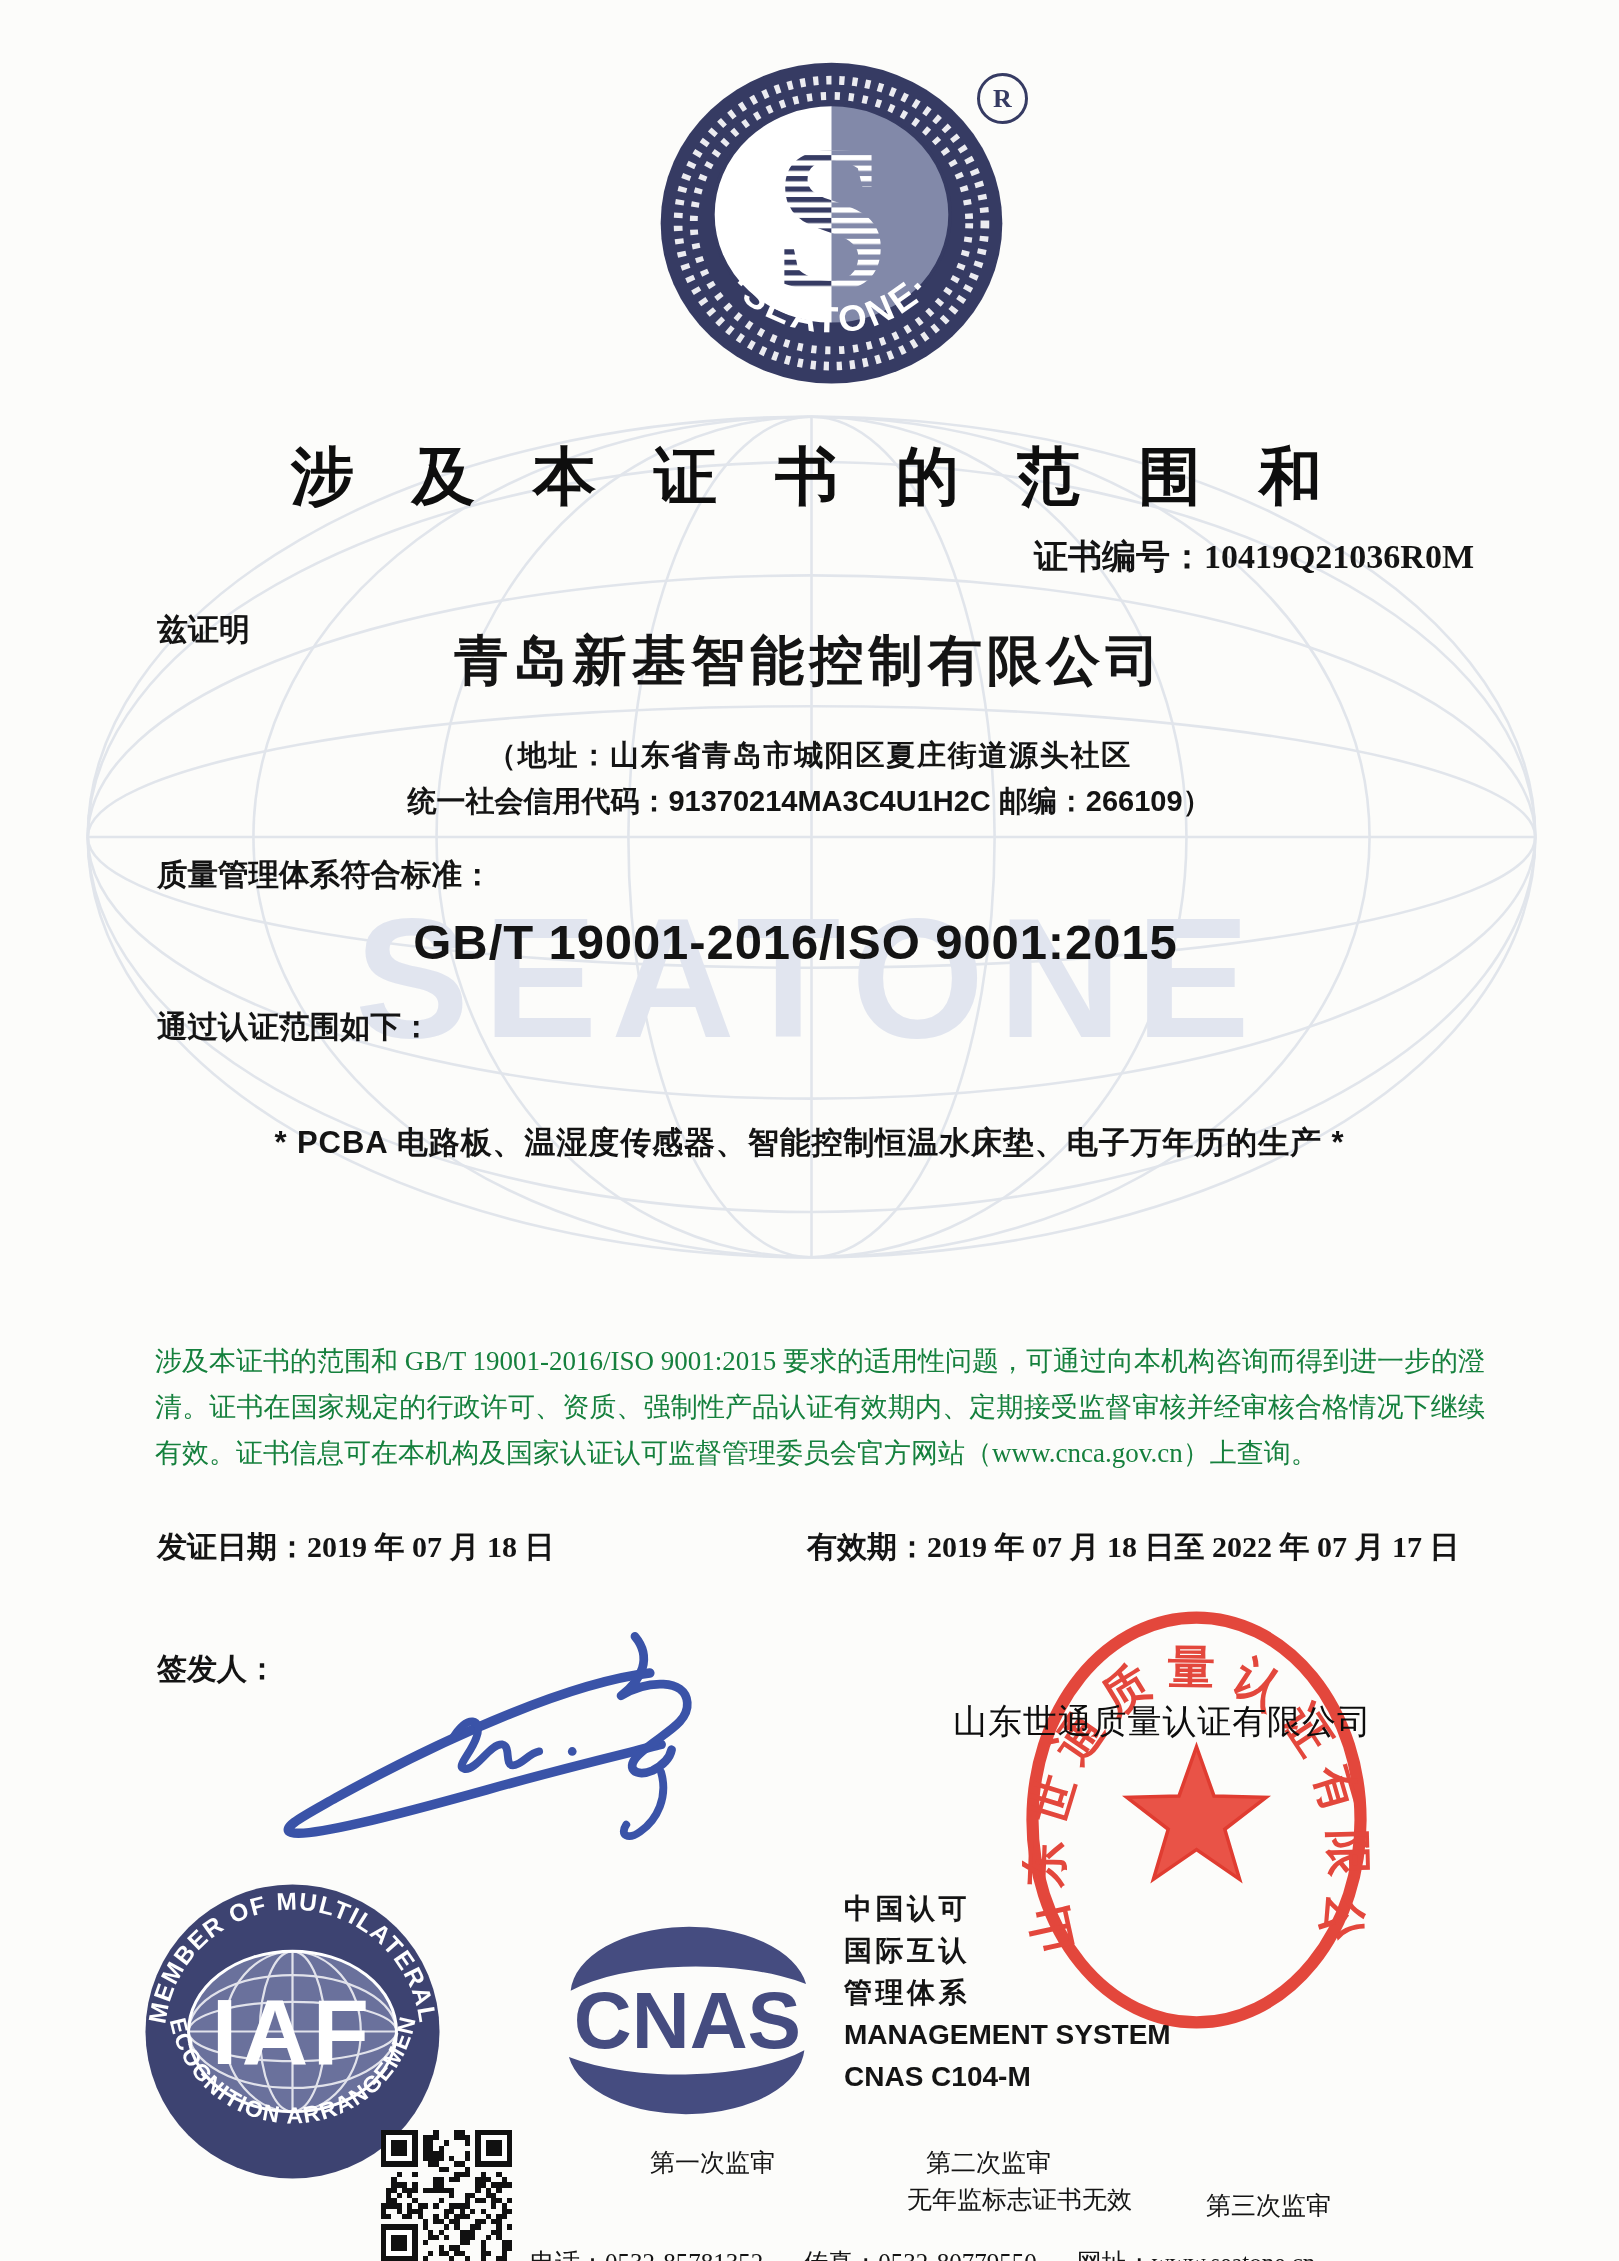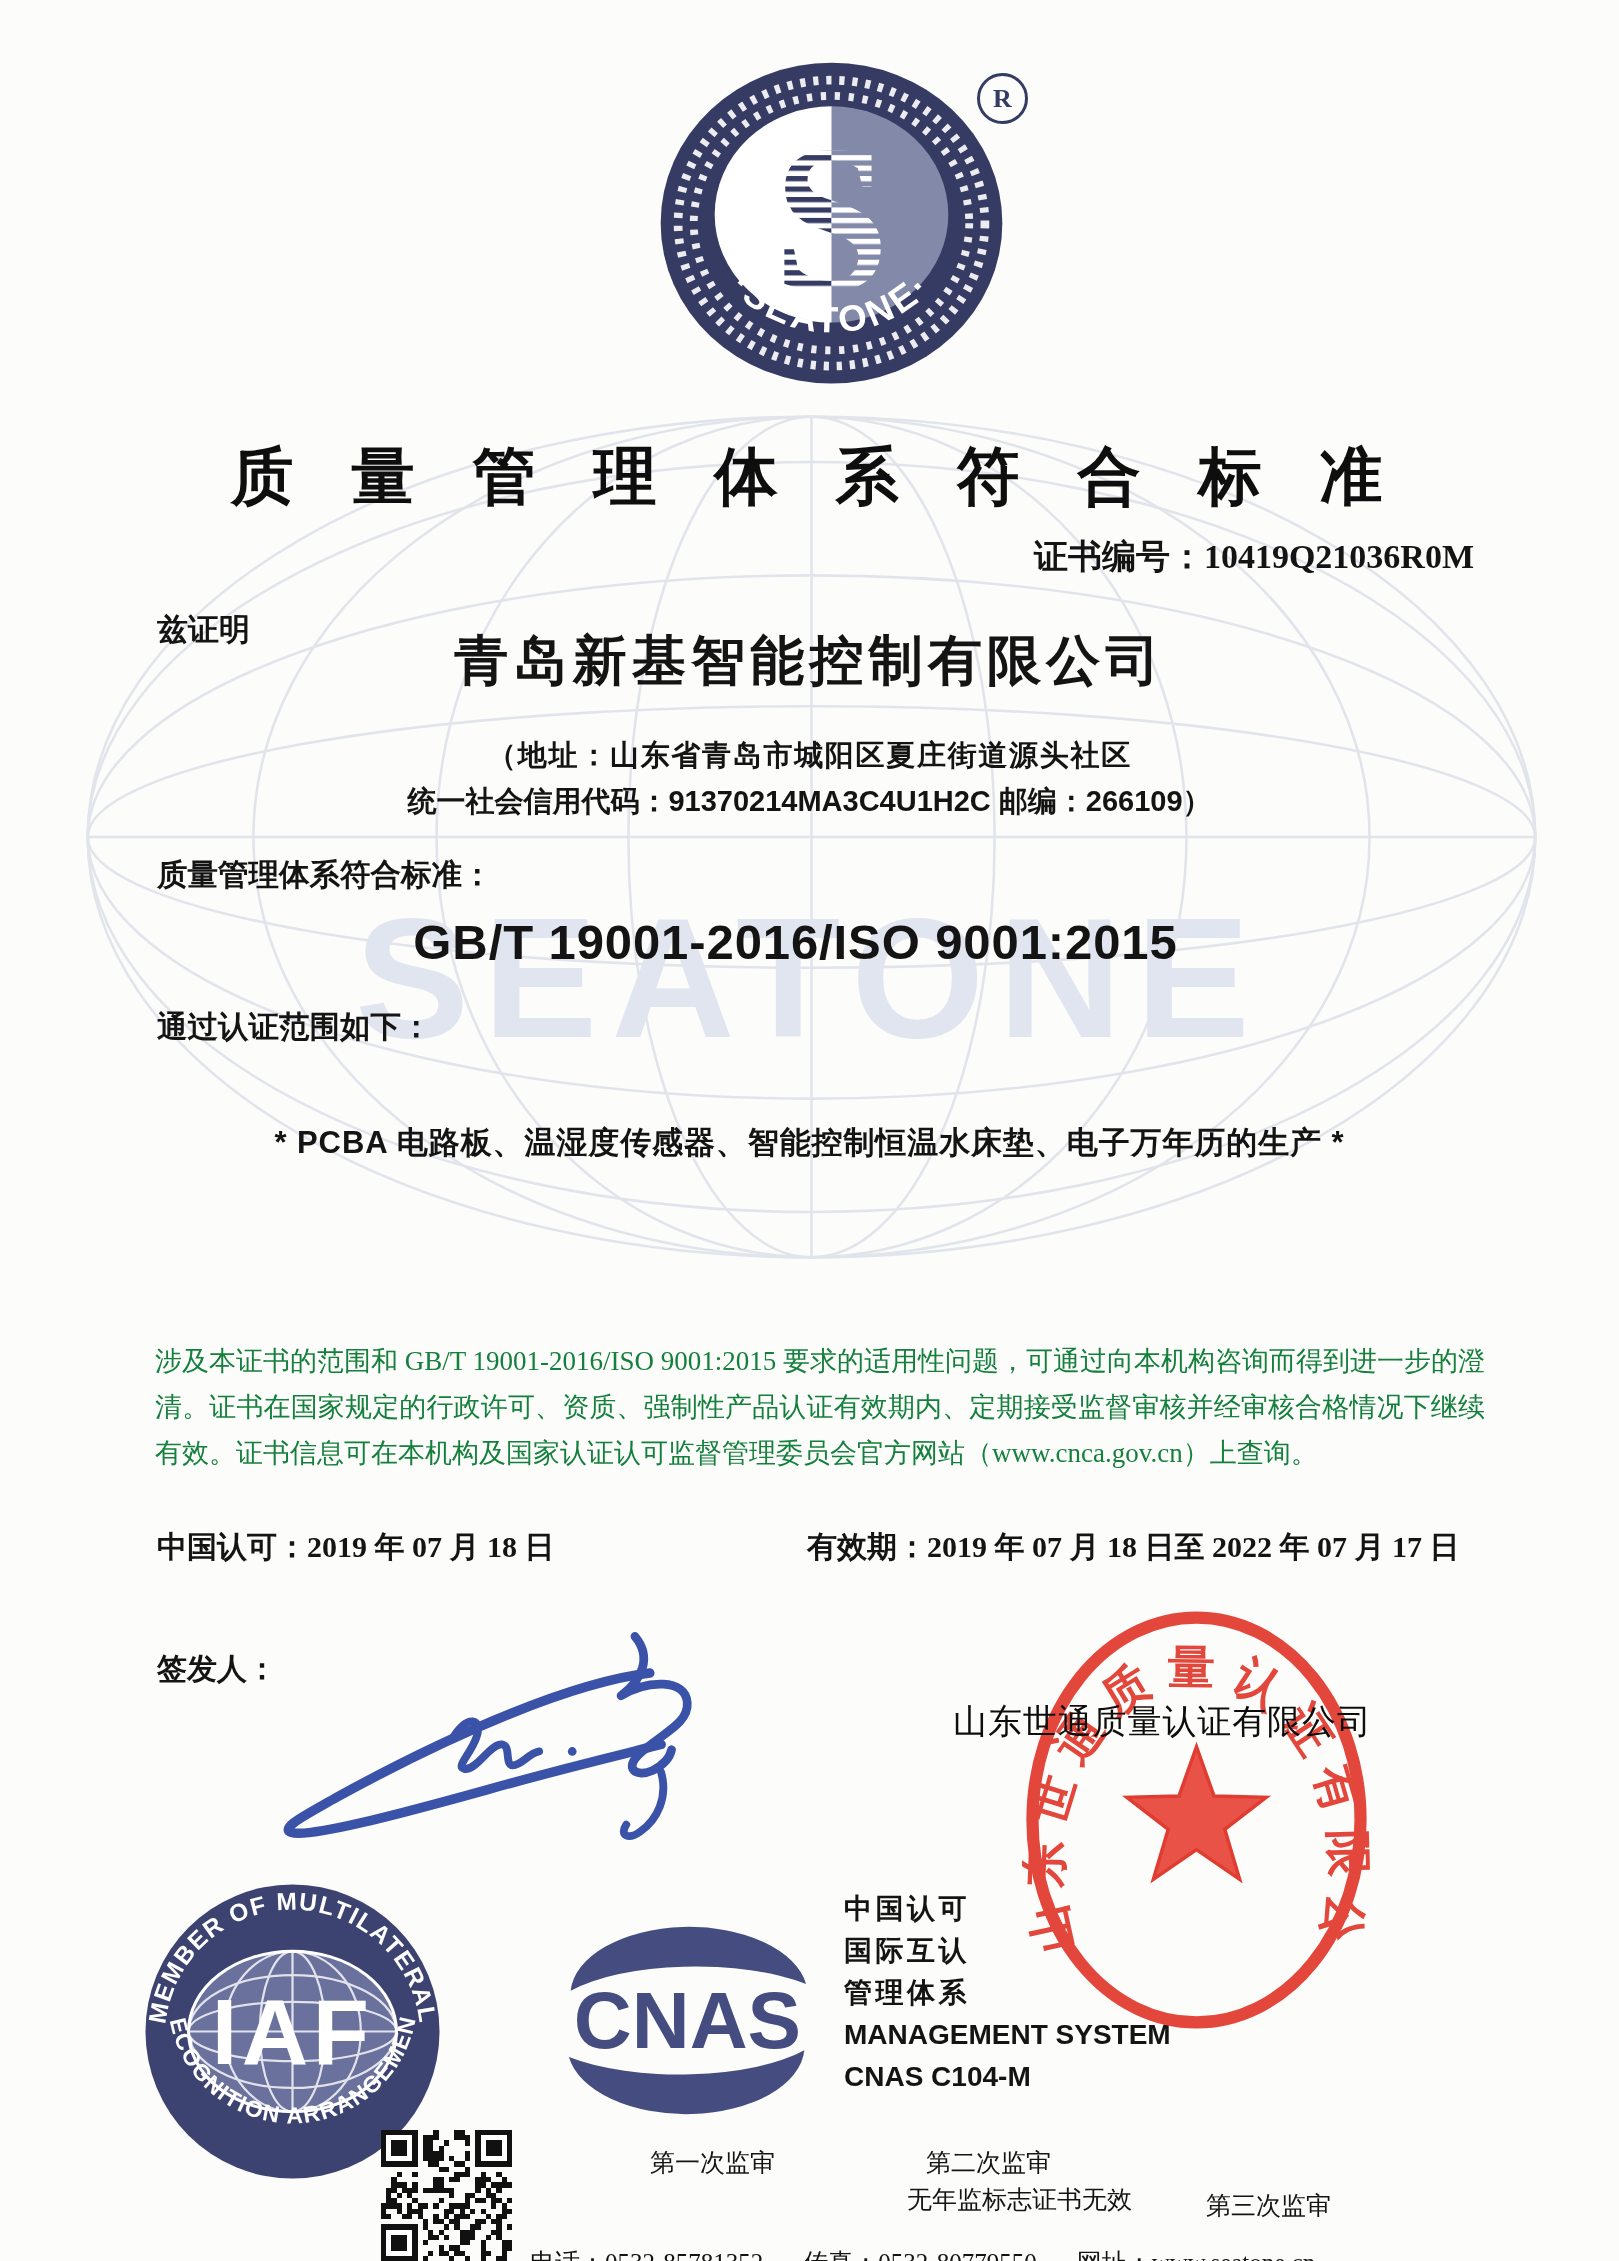--- a/index.html
+++ b/index.html
@@ -106,40 +106,40 @@
     <ellipse cx="100" cy="88" rx="68" ry="63" fill="none" stroke="#363b63" stroke-width="2"></ellipse>
     <text x="100" y="131" text-anchor="middle" font-family="Liberation Serif, serif" font-weight="bold" font-size="120" fill="url(#stripN)" clip-path="url(#clipL)">S</text>
     <text x="100" y="131" text-anchor="middle" font-family="Liberation Serif, serif" font-weight="bold" font-size="120" fill="url(#stripW)" clip-path="url(#clipR)">S</text>
     <text font-family="Liberation Sans, sans-serif" font-weight="bold" font-size="21" fill="#ffffff" letter-spacing="2">
       <textPath href="#ringArc" startOffset="50%" text-anchor="middle">·SEATONE·</textPath>
     </text>
   </svg>
 
   <div class="abs reg-mark">R</div>
 
-  <div class="abs title">质量管理体系符合标准</div>
+  <div class="abs title">涉及本证书的范围和</div>
 
   <div class="abs certno">
     <span>证书编号：</span><span>10419Q21036R0M</span>
   </div>
 
   <div class="abs attest cn-sans">兹证明</div>
   <div class="abs company">青岛新基智能控制有限公司</div>
   <div class="abs addr1 cn-sans">（地址：山东省青岛市城阳区夏庄街道源头社区</div>
   <div class="abs addr2 cn-sans">统一社会信用代码：91370214MA3C4U1H2C 邮编：266109）</div>
 
   <div class="abs std-label cn-sans">质量管理体系符合标准：</div>
   <div class="abs std-value">GB/T 19001-2016/ISO 9001:2015</div>
   <div class="abs scope-label cn-sans">通过认证范围如下：</div>
   <div class="abs scope-value cn-sans">* PCBA 电路板、温湿度传感器、智能控制恒温水床垫、电子万年历的生产 *</div>
 
   <div class="abs legal">涉及本证书的范围和 GB/T 19001-2016/ISO 9001:2015 要求的适用性问题，可通过向本机构咨询而得到进一步的澄清。证书在国家规定的行政许可、资质、强制性产品认证有效期内、定期接受监督审核并经审核合格情况下继续有效。证书信息可在本机构及国家认证认可监督管理委员会官方网站（www.cnca.gov.cn）上查询。</div>
 
   <div class="abs date-issue">
-    <span>中国认可：</span><span>2019 年 07 月 18 日</span>
+    <span>发证日期：</span><span>2019 年 07 月 18 日</span>
   </div>
   <div class="abs date-valid">
     <span>有效期：</span><span>2019 年 07 月 18 日至 2022 年 07 月 17 日</span>
   </div>
 
   <div class="abs signer cn-sans">签发人：</div>
 
   <svg class="abs signature" width="506" height="244" viewBox="0 0 580 280">
     <g fill="none" stroke="#3a53a8" stroke-linecap="round" stroke-linejoin="round">
       <path d="M 455 62 C 370 72 235 128 95 205 C 58 226 30 240 44 245 C 64 251 160 226 268 196 C 368 168 438 152 468 144" stroke-width="11"></path>

